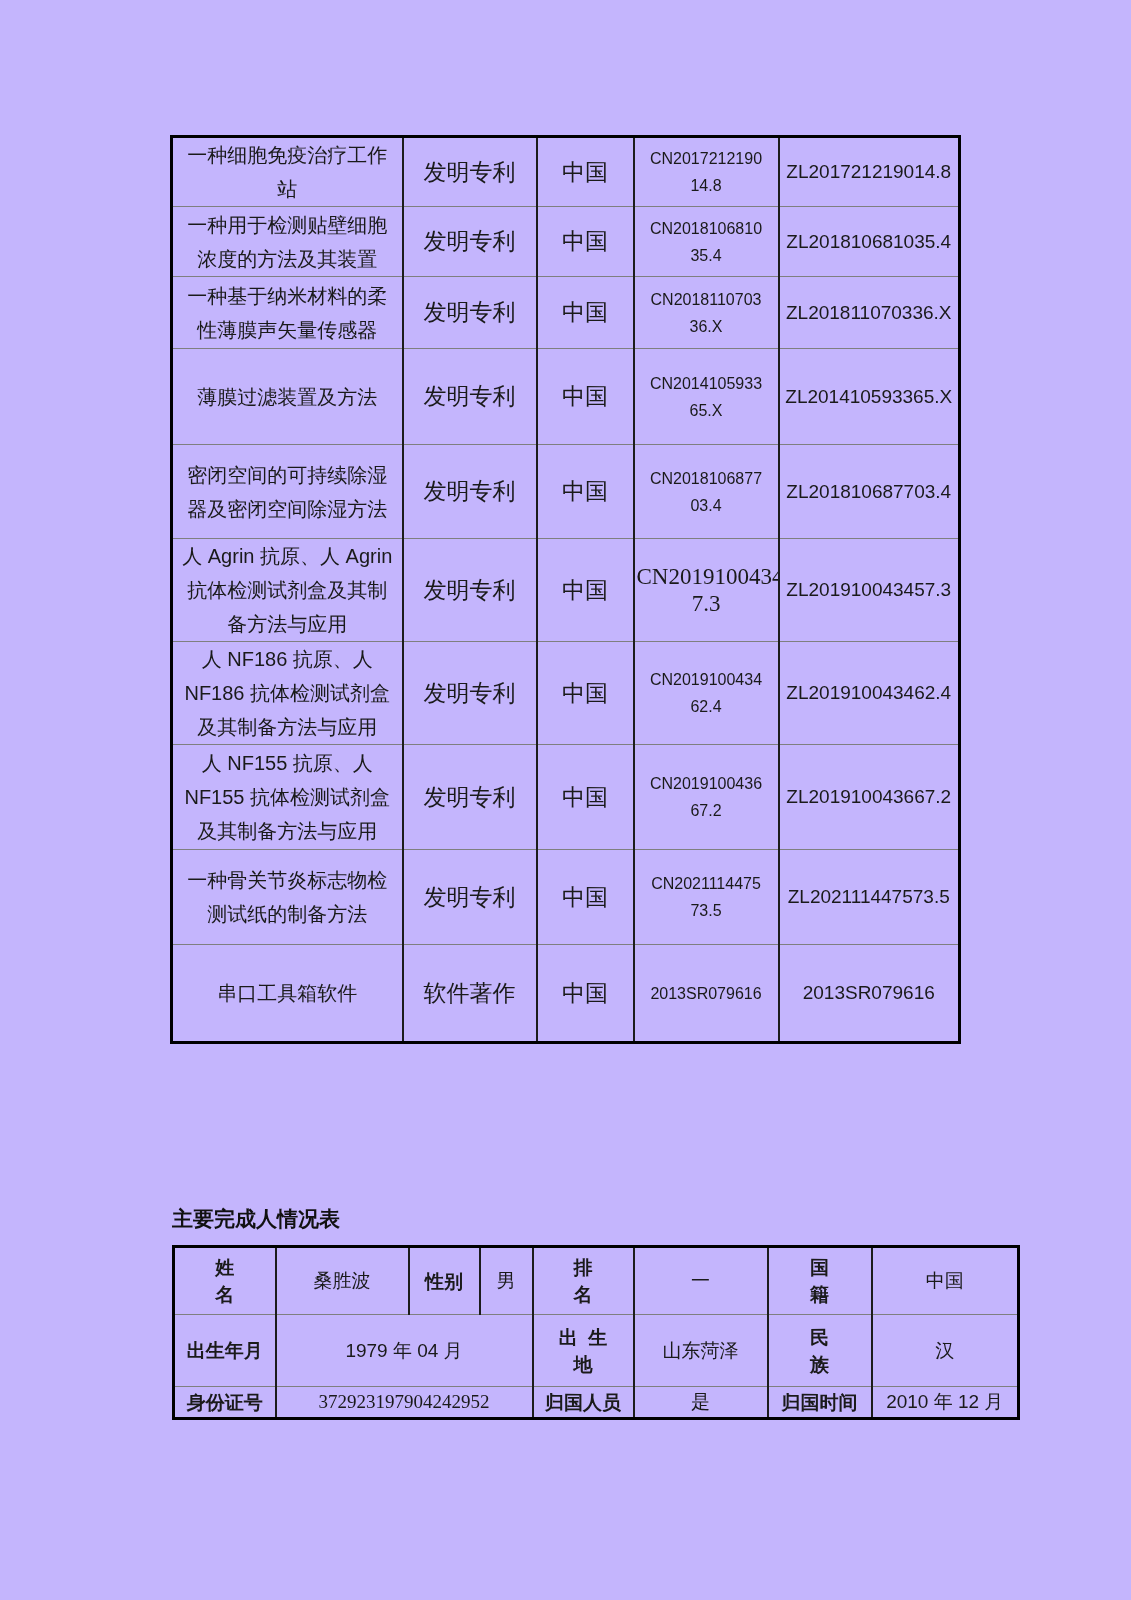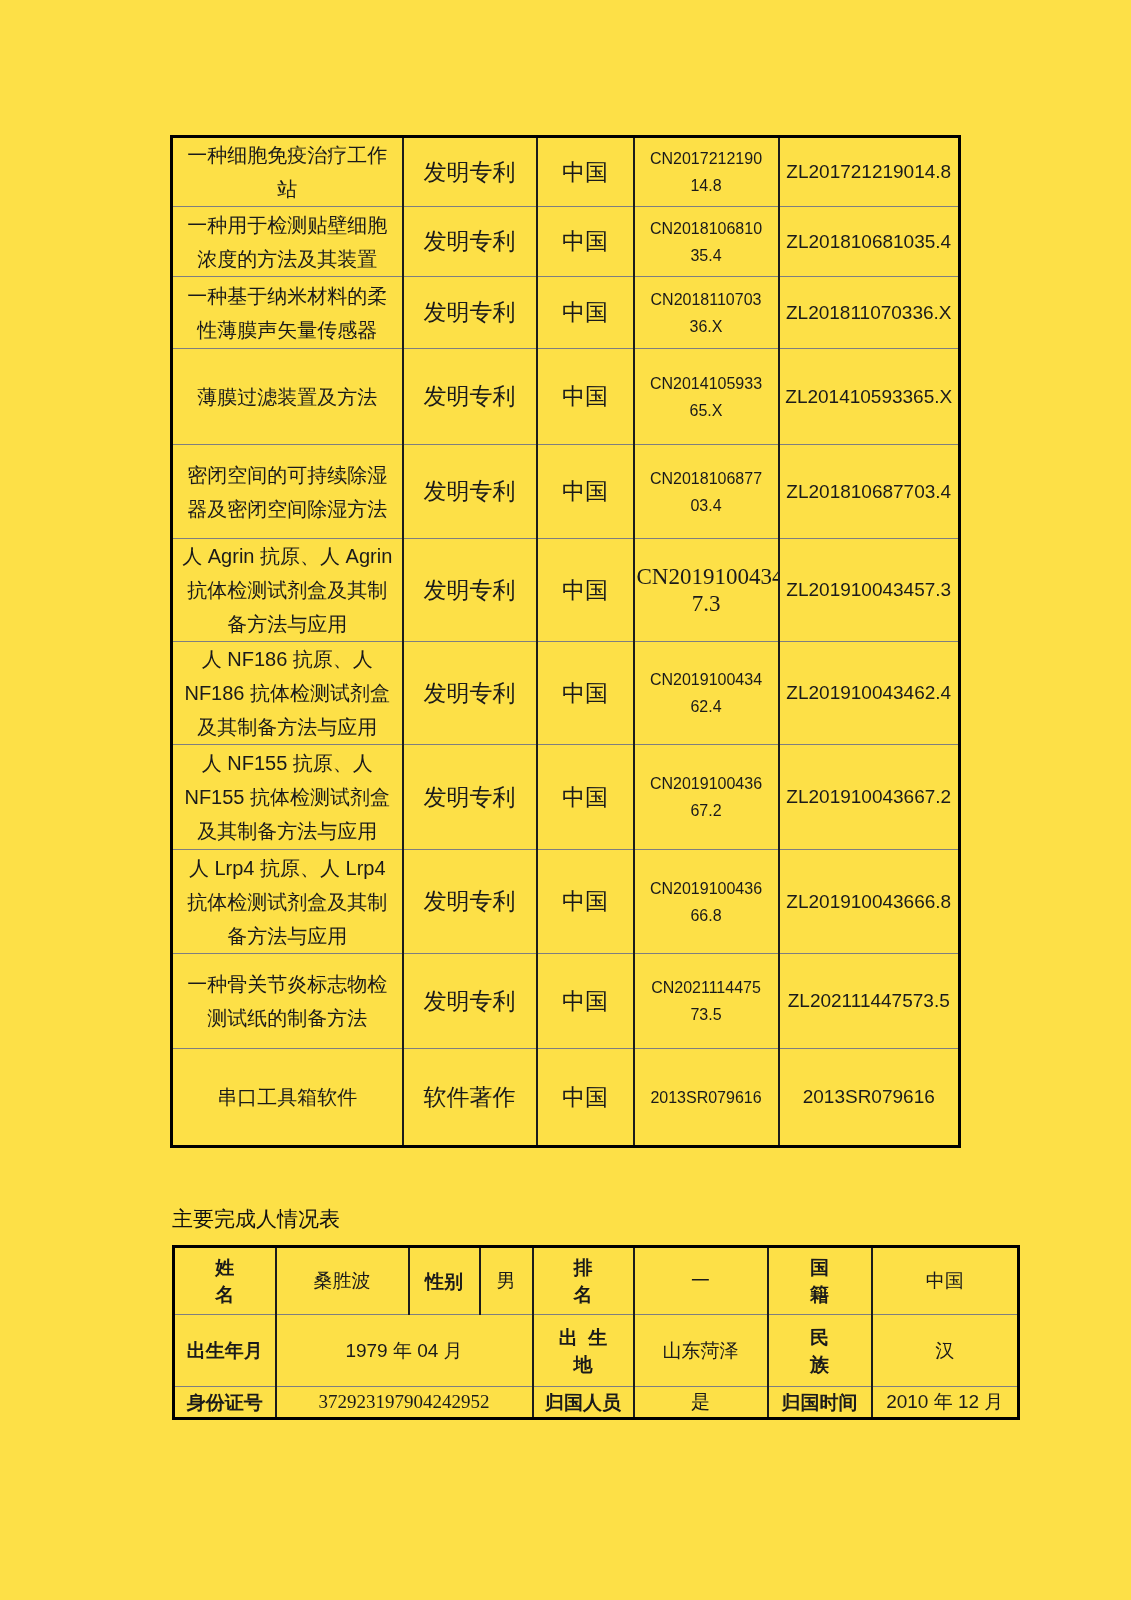--- a/index.html
+++ b/index.html
@@ -6,21 +6,21 @@
   html, body { background: #ffffff; }
   body {
     width: 1131px; height: 1600px;
     font-family: "Liberation Sans", sans-serif;
     color: #1a1a1a;
     overflow: hidden;
   }
   .page {
     position: relative;
     width: 1131px; height: 1600px;
-    background: #fde047;
+    background: #c4b5fd;
     padding-left: 29px;
   }
 
   table {
     position: absolute;
     border-collapse: collapse;
     table-layout: fixed;
     border: 3px solid #000000;
   }
   td {
@@ -61,21 +61,21 @@
     white-space: nowrap;
     padding: 0 1px;
     margin-left: 28px;
   }
 
   
   .section-title {
     position: absolute;
     left: 172px; top: 1205px;
     font-family: "Liberation Serif", serif;
-    font-weight: normal;
+    font-weight: bold;
     font-size: 21px;
     color: #111111;
   }
 
   
   #person-table { left: 172px; top: 1245px; width: 845px; }
 
   .p-label {
     font-family: "Liberation Sans", sans-serif;
     font-size: 19px;
@@ -173,30 +173,20 @@
       </tr>
       <tr style="height:105px">
         <td class="patent-name">人 NF155 抗原、人
 NF155 抗体检测试剂盒
 及其制备方法与应用</td>
         <td class="patent-type">发明专利</td>
         <td class="patent-country">中国</td>
         <td class="app-no">CN2019100436
 67.2</td>
         <td class="grant-no">ZL201910043667.2</td>
-      </tr>
-      <tr style="height:104px">
-        <td class="patent-name">人 Lrp4 抗原、人 Lrp4
-抗体检测试剂盒及其制
-备方法与应用</td>
-        <td class="patent-type">发明专利</td>
-        <td class="patent-country">中国</td>
-        <td class="app-no">CN2019100436
-66.8</td>
-        <td class="grant-no">ZL201910043666.8</td>
       </tr>
       <tr style="height:95px">
         <td class="patent-name">一种骨关节炎标志物检
 测试纸的制备方法</td>
         <td class="patent-type">发明专利</td>
         <td class="patent-country">中国</td>
         <td class="app-no">CN2021114475
 73.5</td>
         <td class="grant-no">ZL202111447573.5</td>
       </tr>

